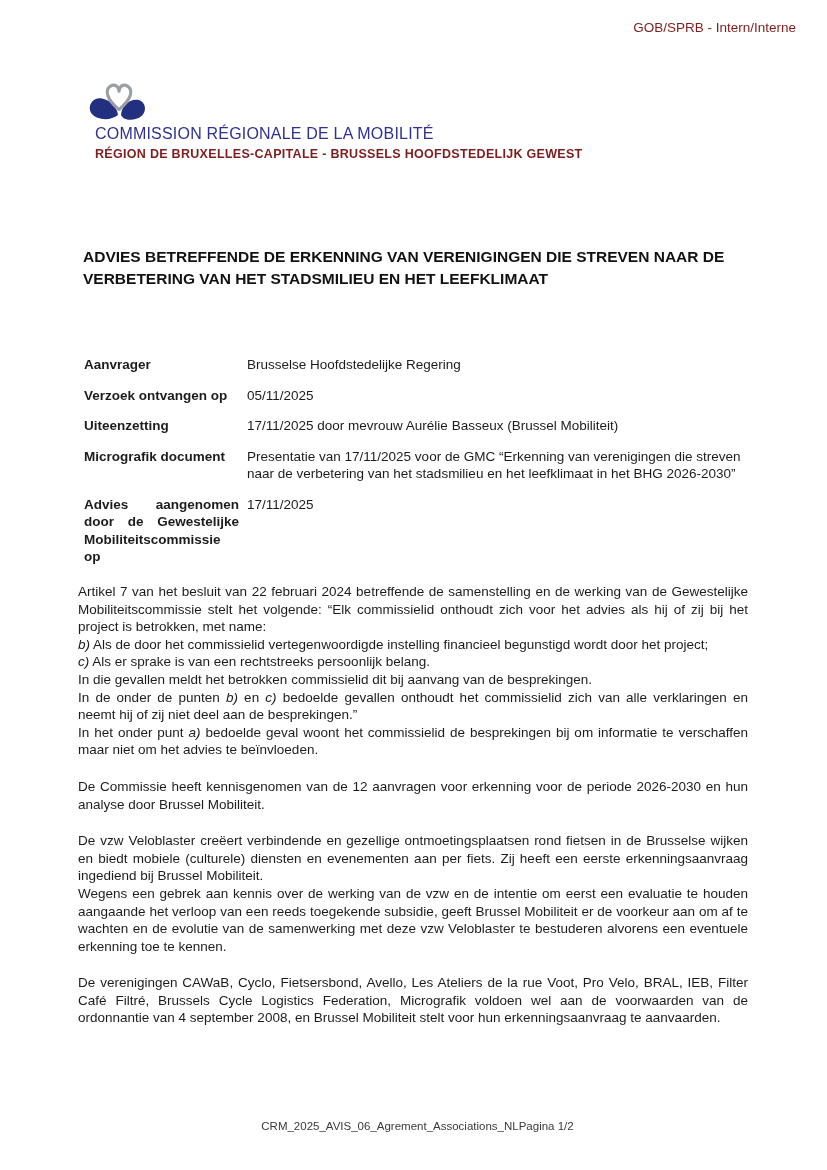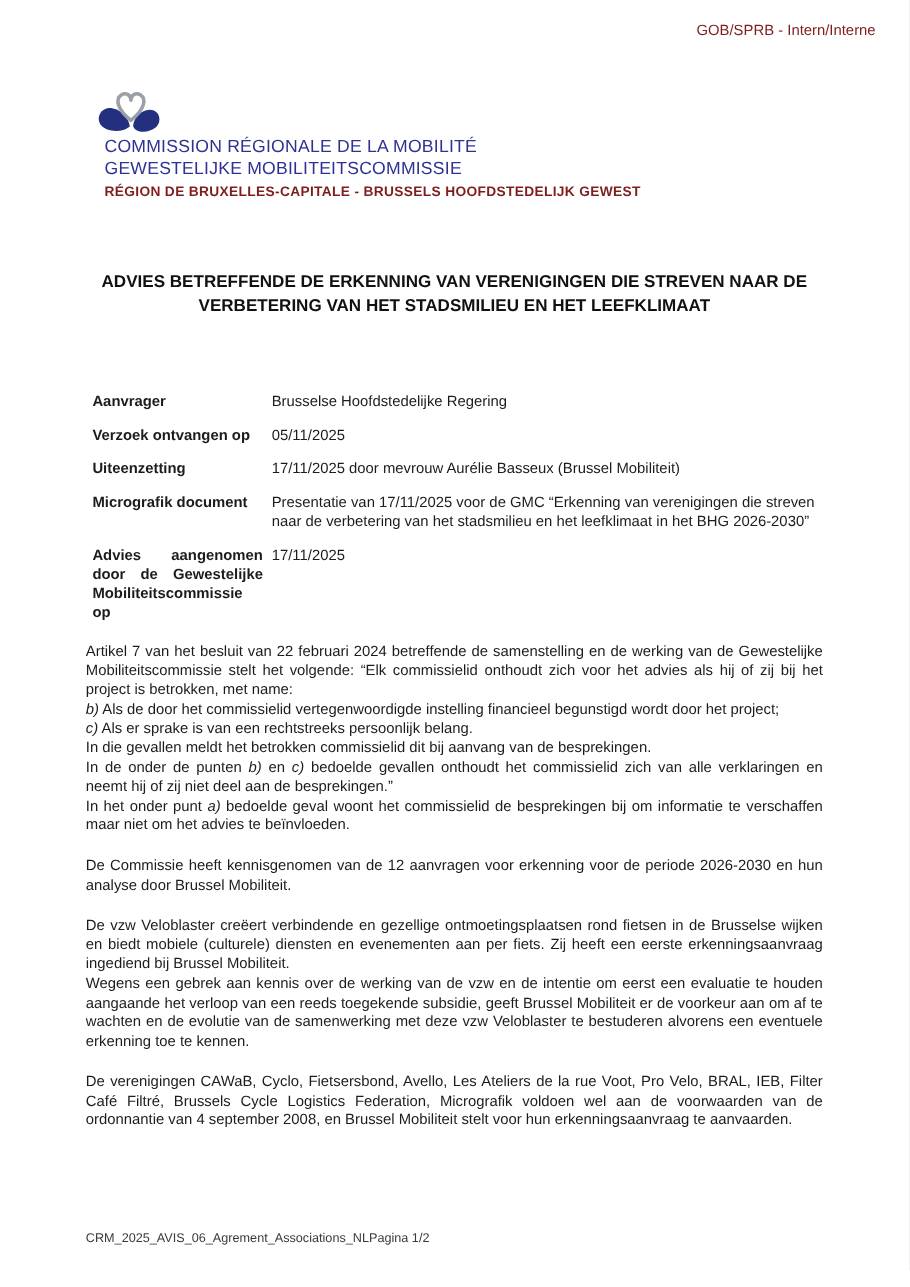--- a/index.html
+++ b/index.html
@@ -22,63 +22,62 @@
   .logo-fr, .logo-nl {
     font-size:16px; font-weight:normal; color:#2e3192;
     line-height:20px; letter-spacing:0.2px; white-space:nowrap;
   }
   .logo-region {
     font-size:12.5px; font-weight:bold; color:#7f1d1d;
     margin-top:3px; letter-spacing:0.3px; white-space:nowrap;
   }
   .doc-title {
     position:absolute; top:246px; left:83px; width:660px;
-    margin:0; text-align:center;
+    margin:0; 
     font-size:15.5px; font-weight:bold; line-height:21.5px;
     color:#111111;
   }
   .meta { position:absolute; top:356px; left:84px; width:664px; font-size:13.5px; }
   .meta-row { display:flex; margin-bottom:13px; }
   .meta-label {
     width:163px; flex:0 0 163px;
     font-weight:bold; line-height:17.5px;
     text-align:justify; padding-right:8px; box-sizing:border-box;
   }
   .meta-value { flex:1; line-height:17.5px; }
   .body {
     position:absolute; top:583px; left:78px; width:670px;
     font-size:13.5px; line-height:17.6px;
   }
   .para { margin:0; text-align:justify; }
   .para.gap { margin-top:19px; }
   .para em { font-style:italic; }
   .footer {
     position:absolute; top:1120px; left:78px; right:70px;
-    display:flex; justify-content:flex-start;
+    display:flex; justify-content:center;
     font-size:11.5px; color:#3a3a3a;
   }
 </style>
 </head>
 <body>
 
 <div class="page">
 
   <div class="hdr">GOB/SPRB - Intern/Interne</div>
 
   <div class="logo">
     <svg width="62" height="40" viewBox="0 0 62 40" aria-hidden="true">
       <g fill="#22307f">
         <path d="M30 33 C 23 39 9 38.5 3.5 31.5 C -1.5 24 5 14.5 14 16.5 C 23 18.5 29 25.5 30 33 Z"></path>
         <path d="M33 32.5 C 34.5 39 47 39.5 53.5 34 C 60 28.5 57 17.5 48 17.8 C 40 18 34 24.5 33 32.5 Z"></path>
       </g>
       <path d="M31 27.5 C 18.5 17.5 16.5 8 22.5 4.2 C 27.2 1.4 31 5.2 31 9.2 C 31 5.2 34.8 1.4 39.5 4.2 C 45.5 8 43.5 17.5 31 27.5 Z" fill="#ffffff" stroke="#9aa0a6" stroke-width="3.2" stroke-linejoin="round"></path>
     </svg>
     <div class="logo-text">
       <div class="logo-fr">COMMISSION RÉGIONALE DE LA MOBILITÉ</div>
-      <div class="logo-nl">GEWESTELIJKE MOBILITEITSCOMMISSIE</div>
       <div class="logo-region">RÉGION DE BRUXELLES-CAPITALE - BRUSSELS HOOFDSTEDELIJK GEWEST</div>
     </div>
   </div>
 
   <h1 class="doc-title">ADVIES BETREFFENDE DE ERKENNING VAN VERENIGINGEN DIE STREVEN NAAR DE VERBETERING VAN HET STADSMILIEU EN HET LEEFKLIMAAT</h1>
 
   <div class="meta">
       <div class="meta-row">
         <div class="meta-label">Aanvrager</div>
         <div class="meta-value">Brusselse Hoofdstedelijke Regering</div>

